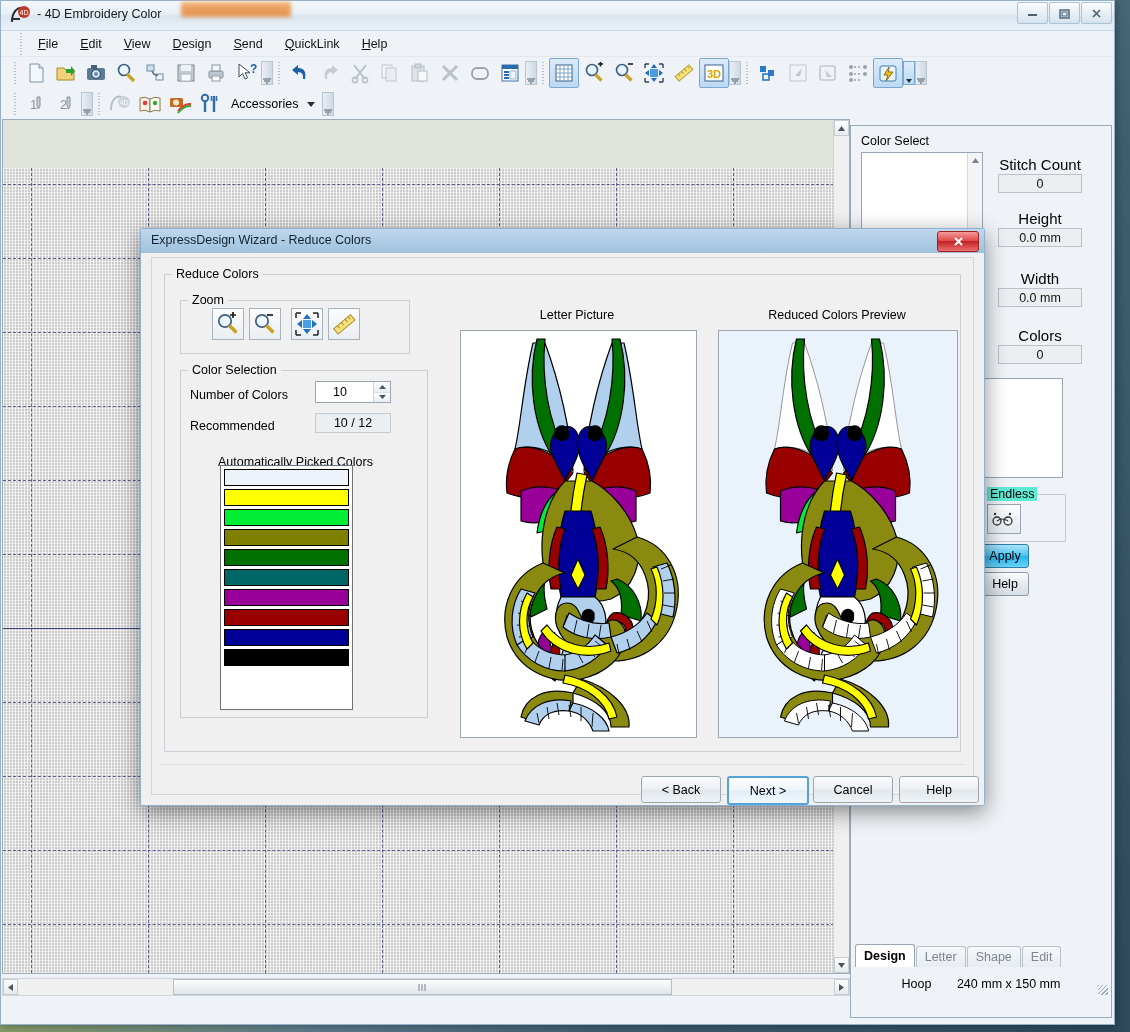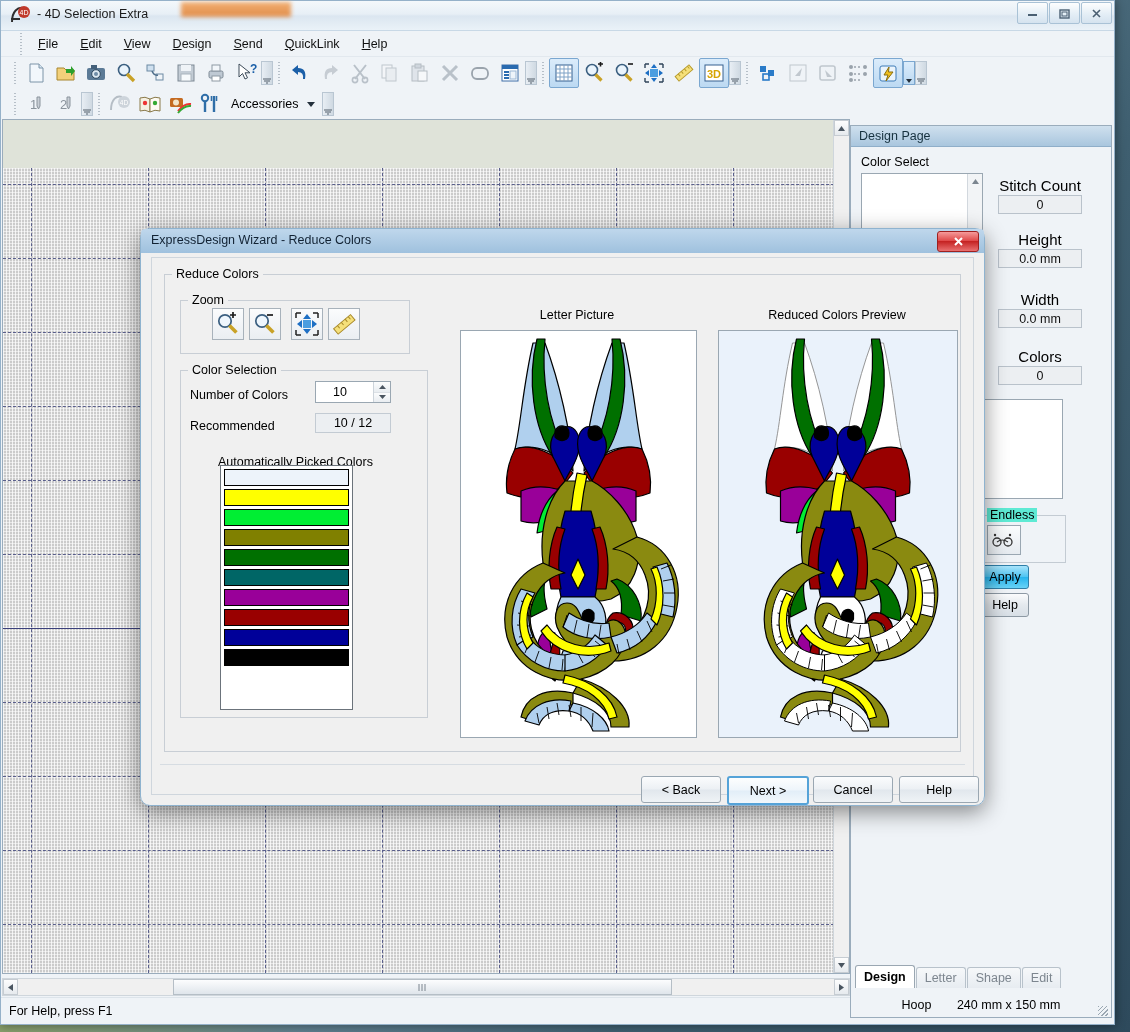--- a/index.html
+++ b/index.html
@@ -98,21 +98,21 @@
   .dp-tab{height:20px;padding:0 8px;font-size:12.5px;display:flex;align-items:center;
     border:1px solid #b8c2cb;border-bottom:none;border-radius:3px 3px 0 0;color:#7d868f;
     background:linear-gradient(to bottom,#f6f8fa,#e7ecf1);margin-right:1px;}
   .dp-tab.active{color:#000;background:#fff;border-color:#9aa7b2;height:22px;font-weight:bold;}
   #hoop-status{position:absolute;left:0;right:0;bottom:6px;text-align:center;font-size:12.5px;}
   #hoop-status .hv{margin-left:22px;}
   .resizer{position:absolute;right:3px;bottom:2px;width:10px;height:10px;
     background:repeating-linear-gradient(135deg,#9aa7b2 0 1px,transparent 1px 3px);}
   
   #dialog{position:absolute;left:140px;top:228px;width:845px;height:578px;
-    background:#f0f0f0;border:1px solid #8fb3cf;border-radius:10px;box-sizing:border-box;
+    background:#f0f0f0;border:1px solid #8fb3cf;border-radius:2px;box-sizing:border-box;
     box-shadow:0 6px 22px rgba(0,0,0,.45);
     background:linear-gradient(to bottom,#cfe1f1 0,#cfe1f1 24px,#f0f0f0 24px,#f0f0f0 100%);}
   #dlg-titlebar{height:24px;position:relative;border-radius:4px 4px 0 0;
     background:linear-gradient(to bottom,#bfd7ec,#9fc1de);}
   #dlg-title{position:absolute;left:10px;top:4px;font-size:12.5px;color:#123;}
   #dlg-close{position:absolute;right:5px;top:2px;width:40px;height:19px;border-radius:3px;
     background:linear-gradient(to bottom,#f59a9a,#e04b4b 45%,#c52323 50%,#e97070);
     border:1px solid #9e2020;display:flex;align-items:center;justify-content:center;}
   #dlg-body{position:absolute;left:10px;top:28px;right:10px;bottom:10px;
     background:#f0f0f0;border:1px solid #cfd6dd;box-sizing:border-box;}
@@ -152,21 +152,21 @@
   <div id="titlebar">
     <div class="tb-orange"></div>
     <span class="tb-logo">
       <svg width="22" height="21" viewBox="0 0 22 21">
         <path d="M3 17 C3 6, 9 2, 14 3" stroke="#2f2f2f" stroke-width="2" fill="none"></path>
         <path d="M2 14 L11 14" stroke="#2f2f2f" stroke-width="2" fill="none"></path>
         <circle cx="15" cy="7" r="6" fill="#c0392b"></circle>
         <text x="15" y="10" font-size="7" fill="#fff" text-anchor="middle" font-family="Liberation Sans, sans-serif">4D</text>
       </svg>
     </span>
-    <span class="tb-title">- 4D Selection Extra</span>
+    <span class="tb-title">- 4D Embroidery Color</span>
     <div class="win-btns">
       <div class="win-btn">
         <svg width="13" height="10">
             <rect x="2" y="6" width="9" height="2" fill="#4a5f72"></rect>
           </svg>
       </div>
       <div class="win-btn">
         <svg width="13" height="11">
             <rect x="2" y="2" width="9" height="8" fill="none" stroke="#4a5f72" stroke-width="1.4"></rect>
             <rect x="4" y="4" width="5" height="4" fill="none" stroke="#4a5f72" stroke-width="1"></rect>
@@ -530,26 +530,22 @@
           </svg>
         </div>
       <div style="flex:1"></div>
       <div class="sc-arrow" style="height:16px">
         <svg width="5" height="7">
             <path d="M5 3.5 L0 0 L0 7 z" fill="#4a5560"></path>
           </svg>
         </div>
     </div>
 
-    <div id="statusbar">
-      <span>For Help, press F1</span>
-    </div>
 
     <div id="design-page">
-      <div id="dp-header">Design Page</div>
       <div class="dp-body">
 
         <div class="group-label" style="left:10px;top:8px">Color Select</div>
         <div class="listbox" style="left:10px;top:26px;width:122px;height:115px">
           <div class="lb-scroll">
             <div style="display:flex;align-items:center;justify-content:center;height:14px">
               <svg width="7" height="5">
                   <path d="M3.5 0 L7 5 L0 5 z" fill="#7b858f"></path>
                 </svg>
               </div>

